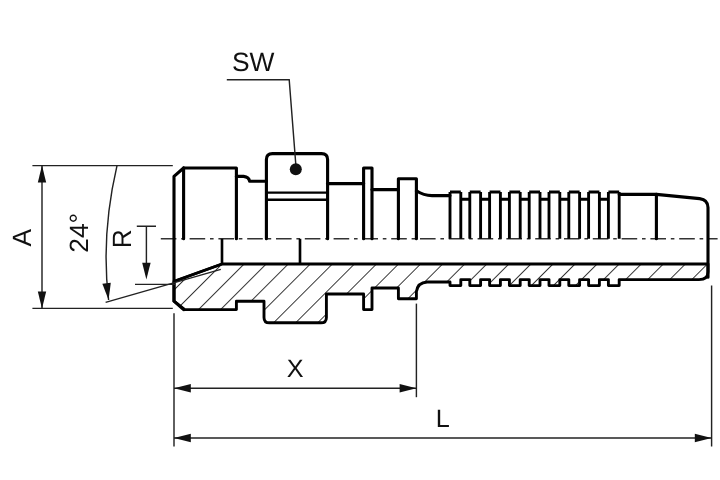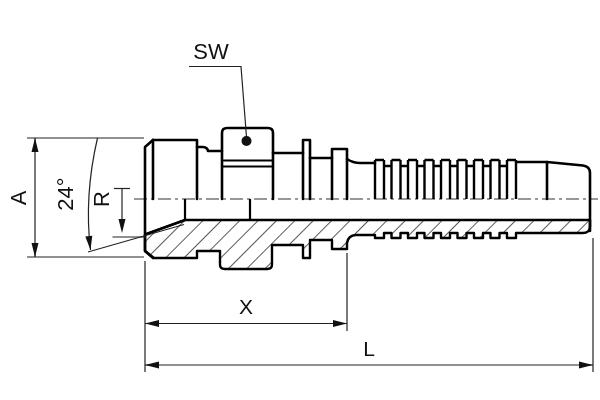--- a/index.html
+++ b/index.html
@@ -1,16 +1,16 @@
 <!DOCTYPE html>
 <html><head>
 <meta charset="utf-8">
 <style>
   html,body{margin:0;padding:0;background:#fff;}
-  #stage{position:relative;width:600px;height:400px;background:#ffffff;overflow:hidden;}
+  #stage{position:relative;width:600px;height:400px;background:#ffffff;overflow:hidden;border-radius:20px;}
   svg{display:block;}
   text{font-family:"Liberation Sans", sans-serif;fill:#111;}
   .dimtext{font-size:21px;}
   .lbltext{font-size:22px;}
 </style>
 </head>
 <body>
 
 <div id="stage">
 <svg width="600" height="400" viewBox="0 0 600 400">

